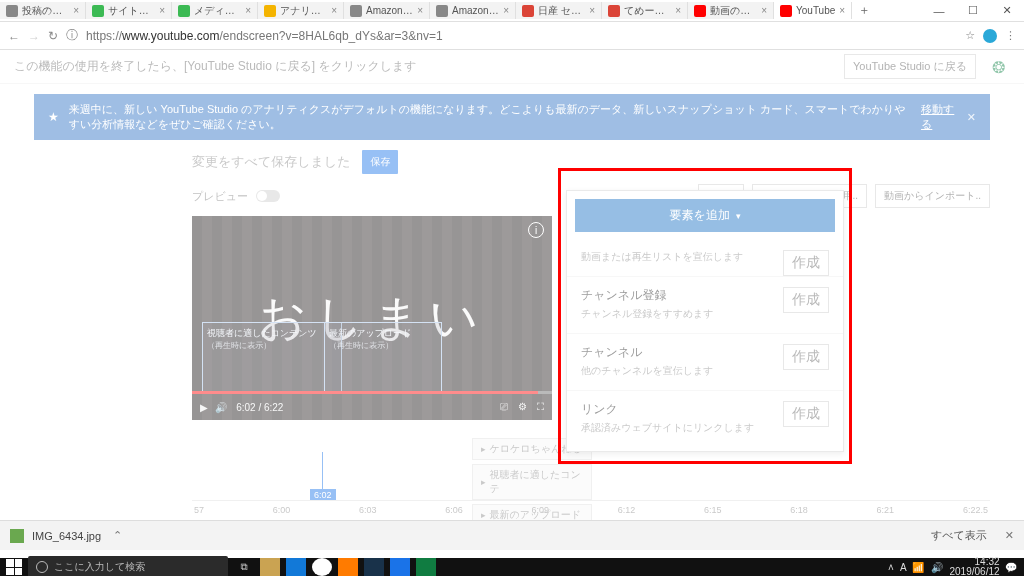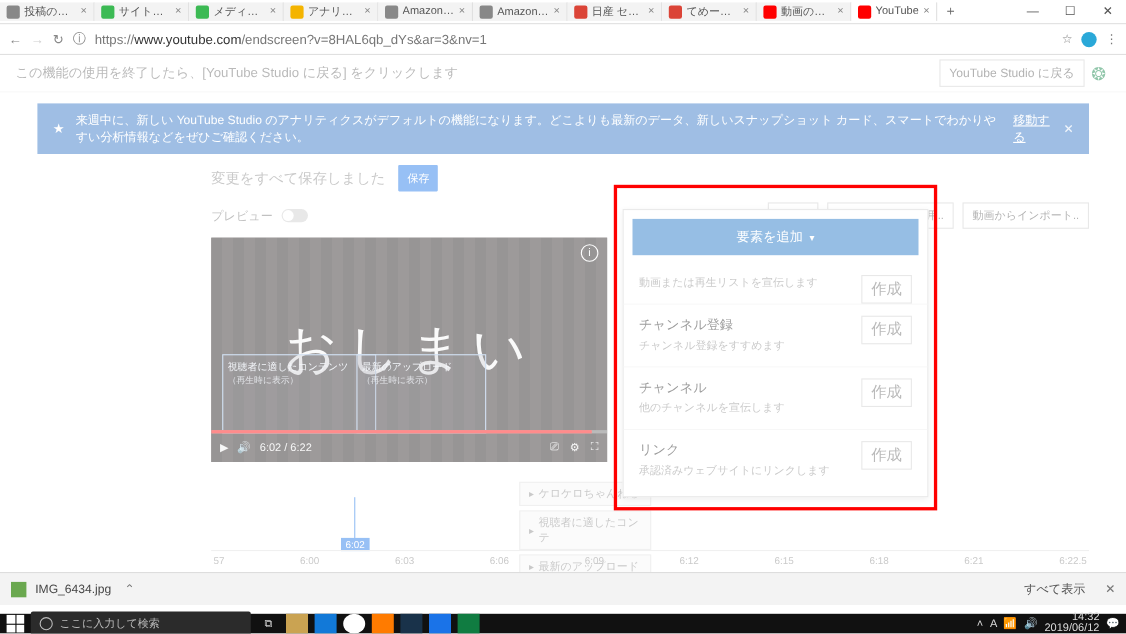--- a/index.html
+++ b/index.html
@@ -13,21 +13,21 @@
 .tab .ttl{white-space:nowrap;overflow:hidden;text-overflow:ellipsis;flex:1}
 .tab .x{color:#888;font-size:10px}
 .newtab{width:24px;display:flex;align-items:center;justify-content:center;color:#666;font-size:12px}
 .wincontrols{display:flex}
 .wincontrols div{width:34px;display:flex;align-items:center;justify-content:center;color:#555;font-size:11px}
 .addrbar{height:28px;display:flex;align-items:center;gap:8px;padding:0 8px;border-bottom:1px solid #e0e0e0}
 .addrbar .nav{color:#888;font-size:12px}
 .url{flex:1;color:#777;font-size:12px}
 .url .host{color:#333}
 .chext{width:14px;height:14px;border-radius:50%;background:#2aa8d8}
-.topbar{height:34px;display:flex;align-items:center;padding:0 14px;gap:6px;border-bottom:1px solid #eee;color:#666;font-size:12px}
+.topbar{height:34px;display:flex;align-items:center;padding:0 14px;gap:16px;border-bottom:1px solid #eee;color:#666;font-size:12px}
 .topbar .msg{flex:1}
 .studiobtn{border:1px solid #ccc;padding:4px 8px;font-size:11px;color:#555;background:#fff}
 .cricon{width:18px;height:18px;color:#0b8043;font-size:16px}
 .bluebar{margin:10px 34px;background:#2b70c4;color:#fff;display:flex;align-items:center;padding:8px 14px;font-size:11px;gap:10px}
 .bluebar .star{font-size:12px}
 .bluebar .link{text-decoration:underline}
 .bluebar .xb{margin-left:auto;opacity:.85}
 .main{padding:0 34px 0 192px}
 .titlerow{display:flex;align-items:center;gap:12px;margin:6px 0 10px}
 .vtitle{flex:1;font-size:15px;color:#222;white-space:nowrap;overflow:hidden;text-overflow:ellipsis}

